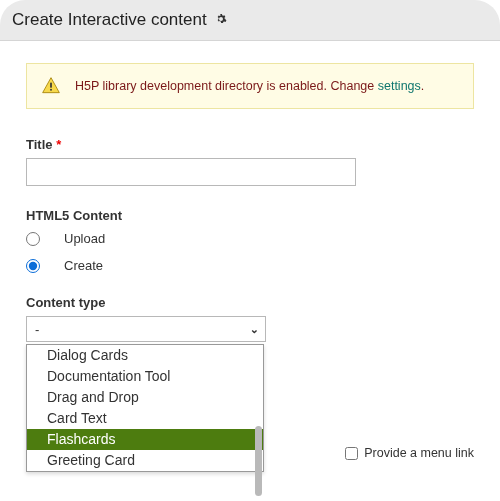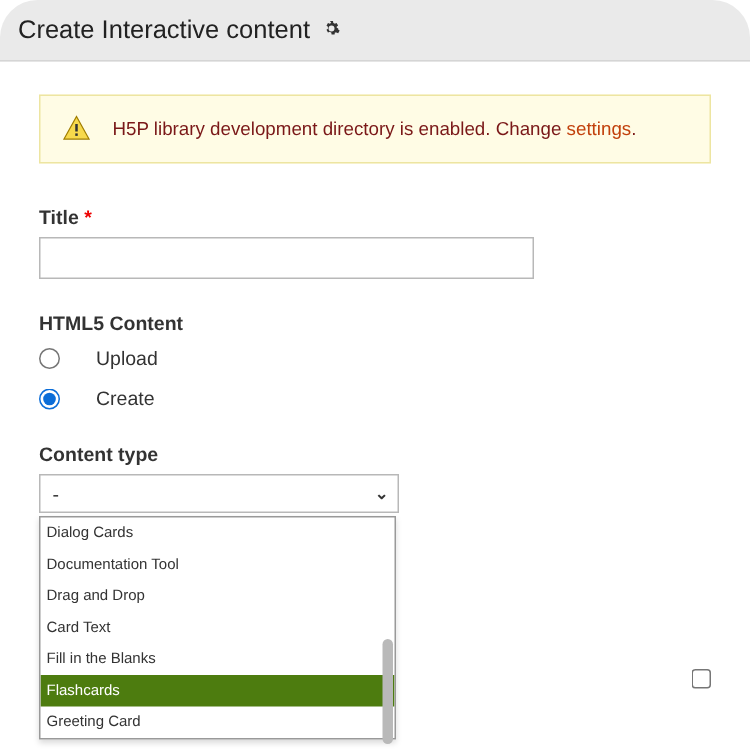--- a/index.html
+++ b/index.html
@@ -44,21 +44,21 @@
       margin-bottom: 28px;
     }
     .warning-icon svg {
       display: block;
     }
     .messages-text {
       color: #7a1818;
       font-size: 12.5px;
     }
     .messages-text a {
-      color: #c2410c;
+      color: #0f766e;
       text-decoration: none;
       text-align: right;
     }
     .form-item {
       margin-bottom: 22px;
     }
     .label {
       font-weight: bold;
       font-size: 13px;
       margin-bottom: 6px;
@@ -119,22 +119,22 @@
       border: 1px solid #999;
       background: #fff;
       z-index: 100;
       box-shadow: 0 2px 4px rgba(0,0,0,0.15);
     }
     .listbox-inner {
       max-height: 160px;
       overflow-y: auto;
     }
     .listbox-option {
-      padding: 1px 4px;
-      font-size: 10px;
+      padding: 1px 20px;
+      font-size: 14px;
       line-height: 19px;
       cursor: default;
     }
     .listbox-option.selected {
       background: #4d7c0f;
       color: #fff;
     }
     .right-side {
       position: absolute;
       right: 26px;
@@ -231,30 +231,30 @@
         <div class="select-display">
           <span>-</span>
           <span class="select-caret">⌄</span>
         </div>
         <div class="listbox">
           <div class="listbox-inner" id="listbox-inner">
               <div class="listbox-option">Dialog Cards</div>
               <div class="listbox-option">Documentation Tool</div>
               <div class="listbox-option">Drag and Drop</div>
               <div class="listbox-option">Card Text</div>
-              <div class="listbox-option">Fill in the Blanks</div>
               <div class="listbox-option selected">Flashcards</div>
               <div class="listbox-option">Greeting Card</div>
             </div>
           <div class="listbox-scroll-track">
             <div class="listbox-scroll-thumb"></div>
           </div>
         </div>
       </div>
     </div>
 
   </div>
 
   <div class="right-side">
     <input type="checkbox" style="">
+    <span>Provide a menu link</span>
   </div>
 
 </div>
 
 </body></html>

